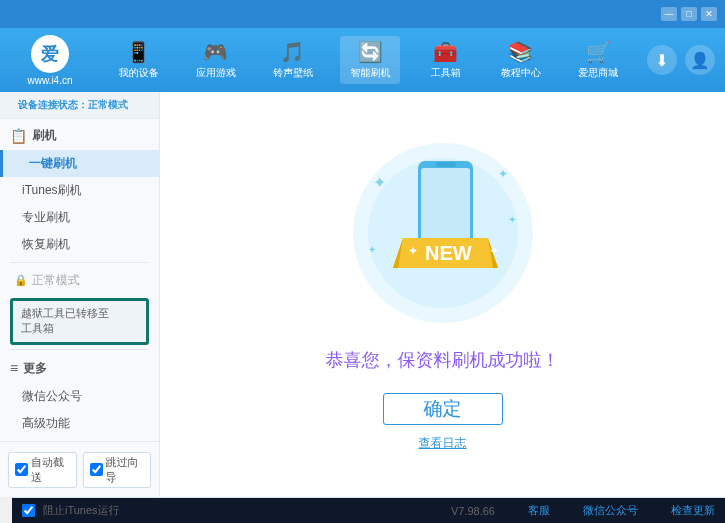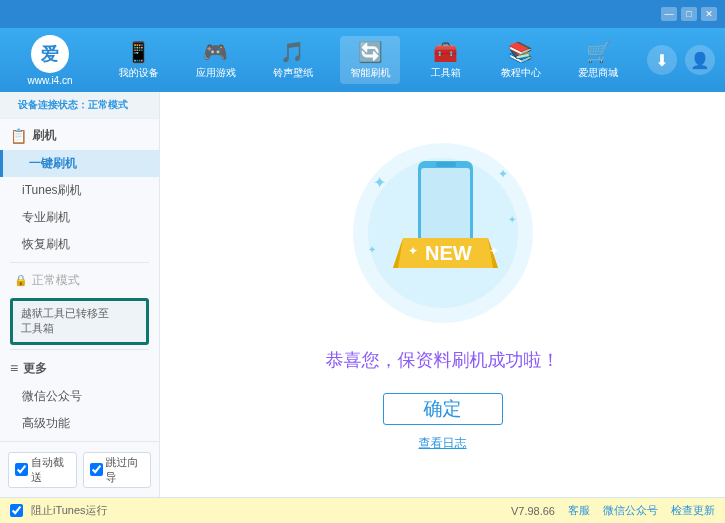--- a/index.html
+++ b/index.html
@@ -233,38 +233,39 @@
     .diary-link {
       color: #2b95e0;
       font-size: 12px;
       cursor: pointer;
       text-decoration: underline;
     }
 
     
     #bottombar {
       height: 26px;
-      background: #fef9c3;
+      background: #0f172a;
       border-top: 1px solid #d8e4ef;
       display: flex;
       align-items: center;
       justify-content: space-between;
       padding: 0 10px;
       font-size: 11px;
       color: #666;
+      margin-left: 12px;
     }
     .bottom-left {
       display: flex;
       align-items: center;
       gap: 8px;
     }
     .bottom-right {
       display: flex;
       align-items: center;
-      gap: 13px;
+      gap: 33px;
       justify-content: center;
     }
     .bottom-link {
       color: #2b95e0;
       cursor: pointer;
     }
 
     
     .checkbox-area {
       display: flex;

